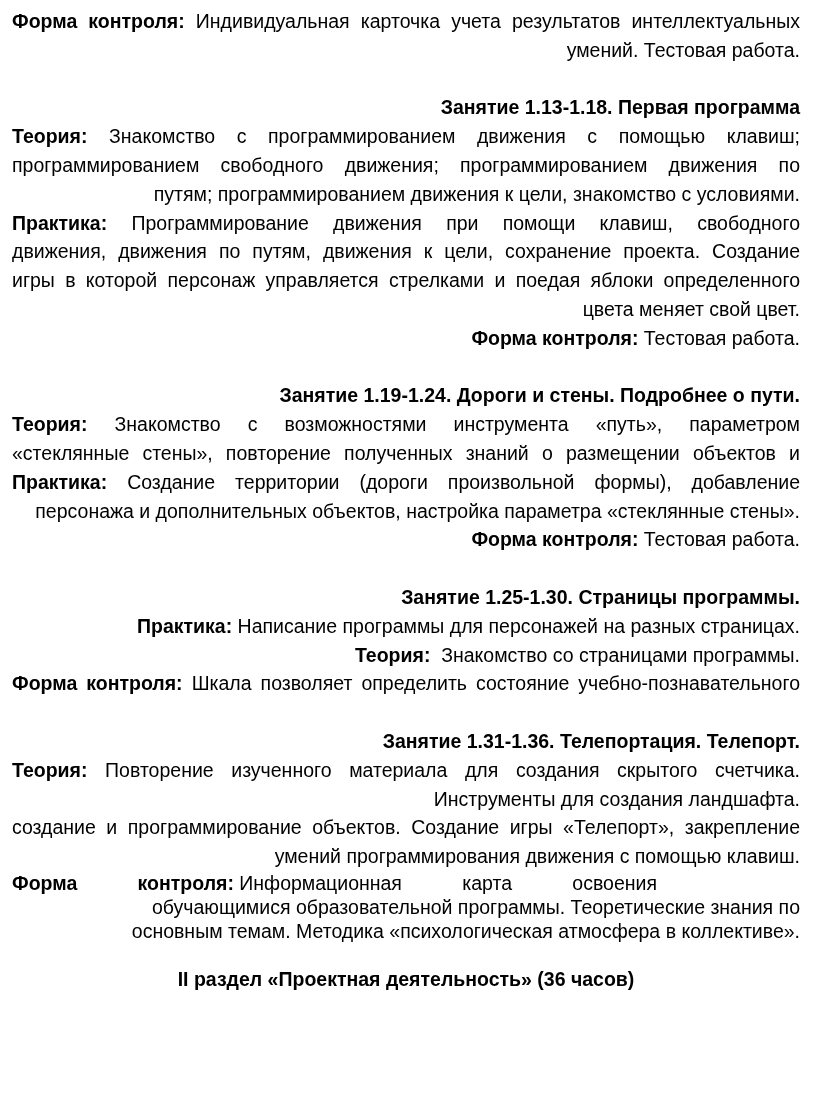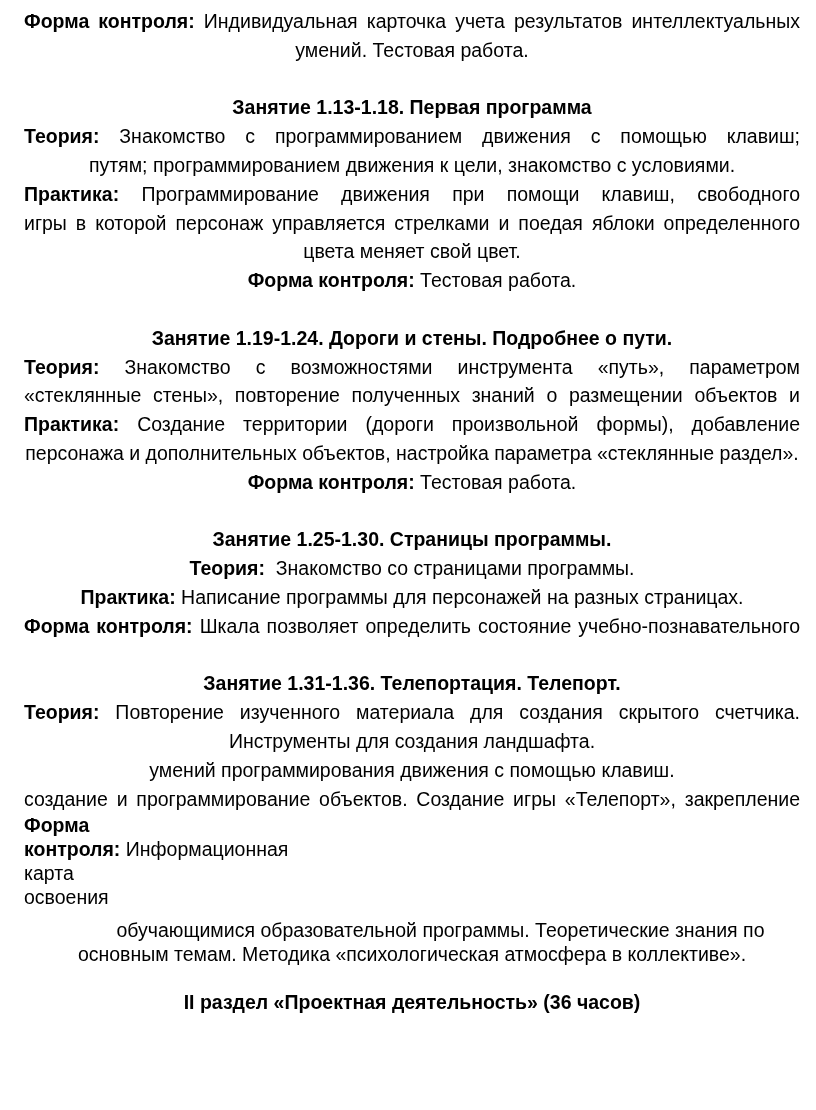--- a/index.html
+++ b/index.html
@@ -2,104 +2,105 @@
 <html><head>
 <meta charset="utf-8">
 <style>
   html, body { margin: 0; padding: 0; background: #ffffff; }
   .page {
     position: relative;
     width: 816px;
     height: 1110px;
     background: #ffffff;
     box-sizing: border-box;
-    padding: 7px 16px 0 24px;
+    padding: 7px 16px 0 12px;
     overflow: hidden;
     font-family: "Liberation Sans", sans-serif;
     font-size: 19.5px;
     color: #000000;
   }
   .doc { line-height: 28.8px; }
   .para { margin: 0; }
-  .line { text-align: center; }
+  .line { text-align: right; }
   .line.j { text-align: justify; text-align-last: justify; }
   .heading { font-weight: 700; }
   .center { text-align: center; }
   .b { font-weight: 700; }
   .blank { width: 100%; }
   .spread {
     display: flex;
     justify-content: space-between;
     align-items: baseline;
-    flex-direction: column;
   }
 </style>
 </head>
 <body>
 
 <div class="page">
   <div class="doc">
       <div class="para">
         <div class="line j"><span class="b">Форма контроля:</span><span class=""> Индивидуальная карточка учета результатов интеллектуальных</span></div>
         <div class="line"><span class="">умений. Тестовая работа.</span></div>
       </div>
       <div class="blank" style="height: 28.8px;"></div>
       <div class="line heading">Занятие 1.13-1.18. Первая программа</div>
       <div class="para">
         <div class="line j"><span class="b">Теория:</span><span class=""> Знакомство с программированием движения с помощью клавиш;</span></div>
+        <div class="line j"><span class="">программированием свободного движения; программированием движения по</span></div>
         <div class="line"><span class="">путям; программированием движения к цели, знакомство с условиями.</span></div>
       </div>
       <div class="para">
         <div class="line j"><span class="b">Практика:</span><span class=""> Программирование движения при помощи клавиш, свободного</span></div>
+        <div class="line j"><span class="">движения, движения по путям, движения к цели, сохранение проекта. Создание</span></div>
         <div class="line j"><span class="">игры в которой персонаж управляется стрелками и поедая яблоки определенного</span></div>
         <div class="line"><span class="">цвета меняет свой цвет.</span></div>
       </div>
       <div class="para">
         <div class="line"><span class="b">Форма контроля:</span><span class=""> Тестовая работа.</span></div>
       </div>
       <div class="blank" style="height: 28.8px;"></div>
       <div class="line heading">Занятие 1.19-1.24. Дороги и стены. Подробнее о пути.</div>
       <div class="para">
         <div class="line j"><span class="b">Теория:</span><span class=""> Знакомство с возможностями инструмента «путь», параметром</span></div>
         <div class="line j"><span class="">«стеклянные стены», повторение полученных знаний о размещении объектов и</span></div>
       </div>
       <div class="para">
         <div class="line j"><span class="b">Практика:</span><span class=""> Создание территории (дороги произвольной формы), добавление</span></div>
-        <div class="line"><span class="">персонажа и дополнительных объектов, настройка параметра «стеклянные раздел».</span></div>
+        <div class="line"><span class="">персонажа и дополнительных объектов, настройка параметра «стеклянные стены».</span></div>
       </div>
       <div class="para">
         <div class="line"><span class="b">Форма контроля:</span><span class=""> Тестовая работа.</span></div>
       </div>
       <div class="blank" style="height: 28.8px;"></div>
       <div class="line heading">Занятие 1.25-1.30. Страницы программы.</div>
       <div class="para">
-        <div class="line"><span class="b">Теория:</span><span class="">&nbsp; Знакомство со страницами программы.</span></div>
+        <div class="line"><span class="b">Практика:</span><span class=""> Написание программы для персонажей на разных страницах.</span></div>
       </div>
       <div class="para">
-        <div class="line"><span class="b">Практика:</span><span class=""> Написание программы для персонажей на разных страницах.</span></div>
+        <div class="line"><span class="b">Теория:</span><span class="">&nbsp; Знакомство со страницами программы.</span></div>
       </div>
       <div class="para">
         <div class="line j"><span class="b">Форма контроля:</span><span class=""> Шкала позволяет определить состояние учебно-познавательного</span></div>
       </div>
       <div class="blank" style="height: 28.8px;"></div>
       <div class="line heading">Занятие 1.31-1.36. Телепортация. Телепорт.</div>
       <div class="para">
         <div class="line j"><span class="b">Теория:</span><span class=""> Повторение изученного материала для создания скрытого счетчика.</span></div>
         <div class="line"><span class="">Инструменты для создания ландшафта.</span></div>
       </div>
       <div class="para">
+        <div class="line j"><span class="">создание и программирование объектов. Создание игры «Телепорт», закрепление</span></div>
         <div class="line"><span class="">умений программирования движения с помощью клавиш.</span></div>
-        <div class="line j"><span class="">создание и программирование объектов. Создание игры «Телепорт», закрепление</span></div>
       </div>
       <div class="para" style="line-height: 24px;">
         <div class="line spread" style="width: 645px;">
           <span><span class="b">Форма</span></span>
           <span><span class="b">контроля:</span><span class=""> Информационная</span></span>
           <span><span class="">карта</span></span>
           <span><span class="">освоения</span></span>
         </div>
-        <div class="line" style="padding-left: 57px; margin-top: 9px;"><span class="">обучающимися образовательной программы. Теоретические знания по</span></div>
+        <div class="line" style="padding-left: 57px;"><span class="">обучающимися образовательной программы. Теоретические знания по</span></div>
         <div class="line"><span class="">основным темам. Методика «психологическая атмосфера в коллективе».</span></div>
       </div>
       <div class="blank" style="height: 22px;"></div>
       <div class="line heading center">II раздел «Проектная деятельность» (36 часов)</div>
     </div>
 </div>
 
 </body></html>

